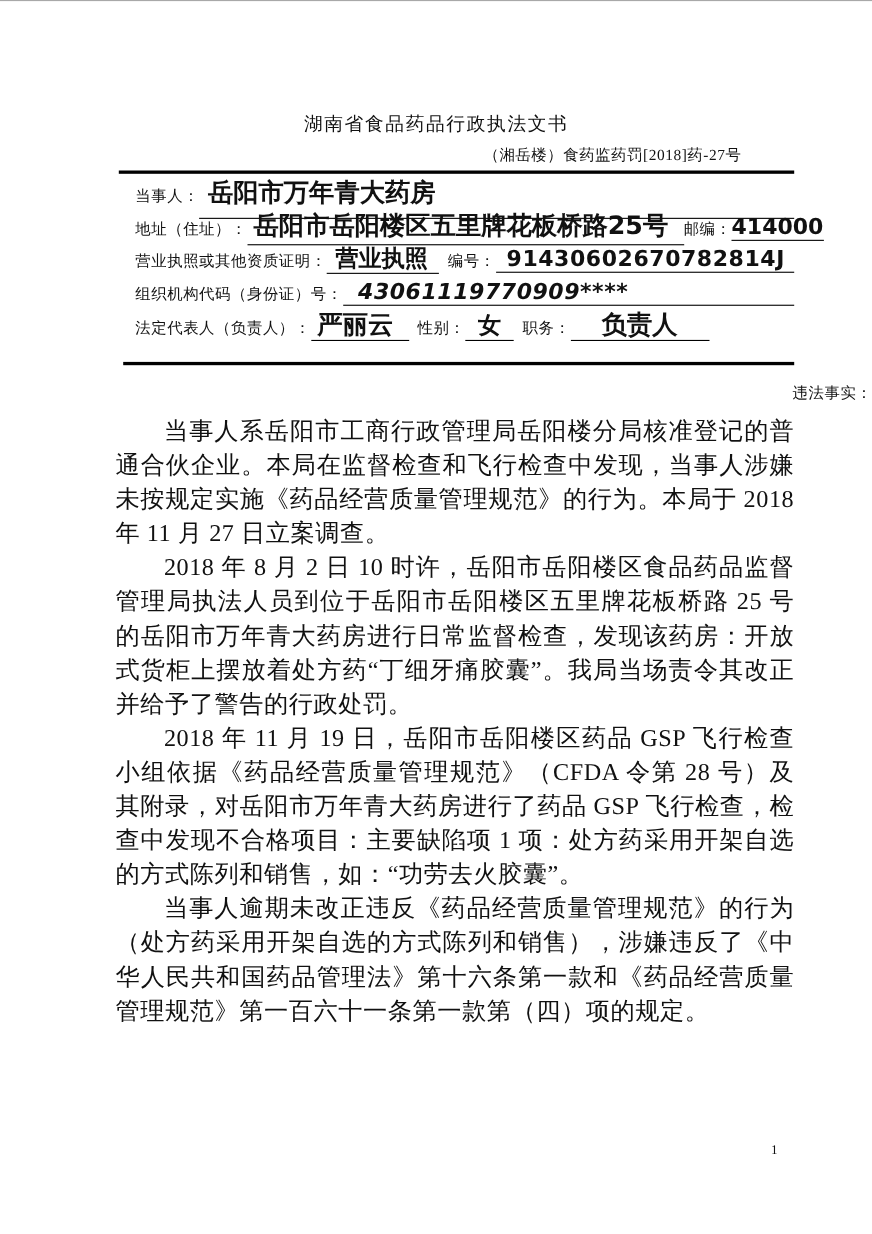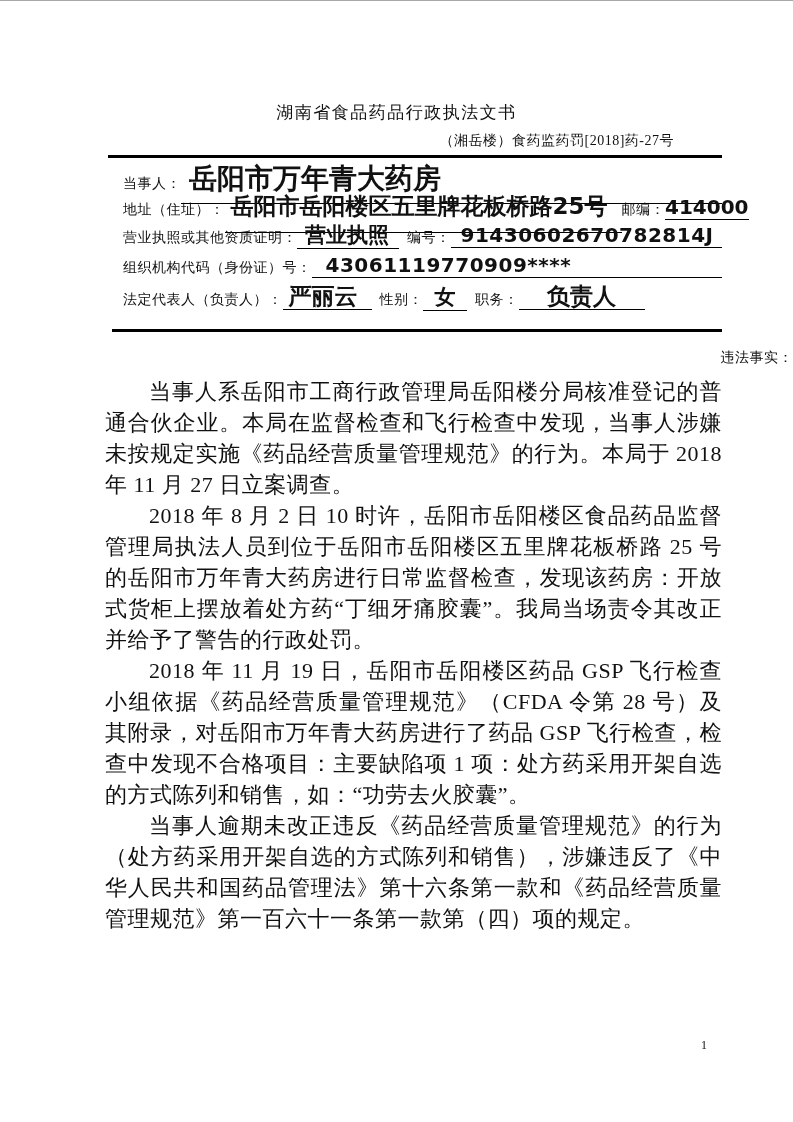--- a/index.html
+++ b/index.html
@@ -23,26 +23,26 @@
   .frow{display:flex;align-items:baseline;height:30px;font-size:14px;white-space:nowrap;}
   .flabel{letter-spacing:0.5px;}
   .fvalue{
     font-family:"DejaVu Sans","Liberation Sans",sans-serif;
     font-weight:700;
     border-bottom:1.5px solid #000;
     line-height:1;
   }
   .grow{flex:1 1 auto;}
   .spacer{flex:1 1 auto;}
-  .v-party{font-size:28px;padding:0 10px 10px 8px;}
-  .v-address{font-size:23px;padding:0 14px 14px 6px;}
+  .v-party{font-size:23px;padding:0 10px 10px 8px;}
+  .v-address{font-size:23px;padding:0 14px 4px 6px;}
   .v-postcode{font-size:20px;width:84px;text-align:center;padding-bottom:2px;}
   .v-license{font-size:21px;padding:0 10px 2px 8px;}
   .v-licnum{font-size:20px;padding:0 0 2px 10px;letter-spacing:0.5px;}
-  .v-orgcode{font-size:20px;padding:0 0 2px 14px;letter-spacing:0.5px;}
+  .v-orgcode{font-size:20px;padding:0 0 2px 14px;letter-spacing:0.5px;font-style:italic;}
   .v-name{font-size:23px;padding:0 14px 1px 6px;}
   .v-gender{font-size:21px;width:44px;text-align:center;padding-bottom:2px;}
   .v-position{font-size:23px;width:126px;text-align:center;padding-bottom:1px;}
   .gap-s{margin-left:8px;}
   .facts-label{margin:17px 0 0 123px;font-size:14px;letter-spacing:0.5px;text-align:right;}
   .body-text{
     margin:9px 71px 0 105px;
     font-size:22px;
     line-height:31px;
     text-align:justify;

